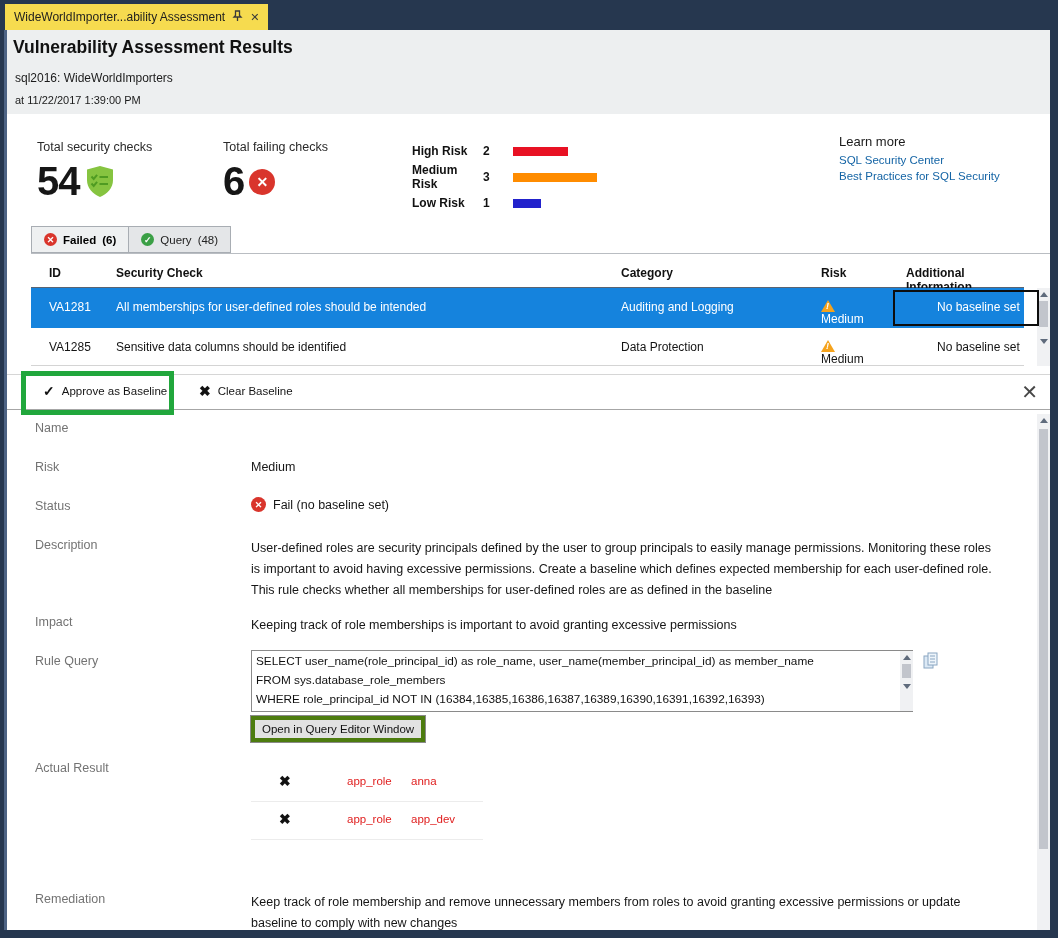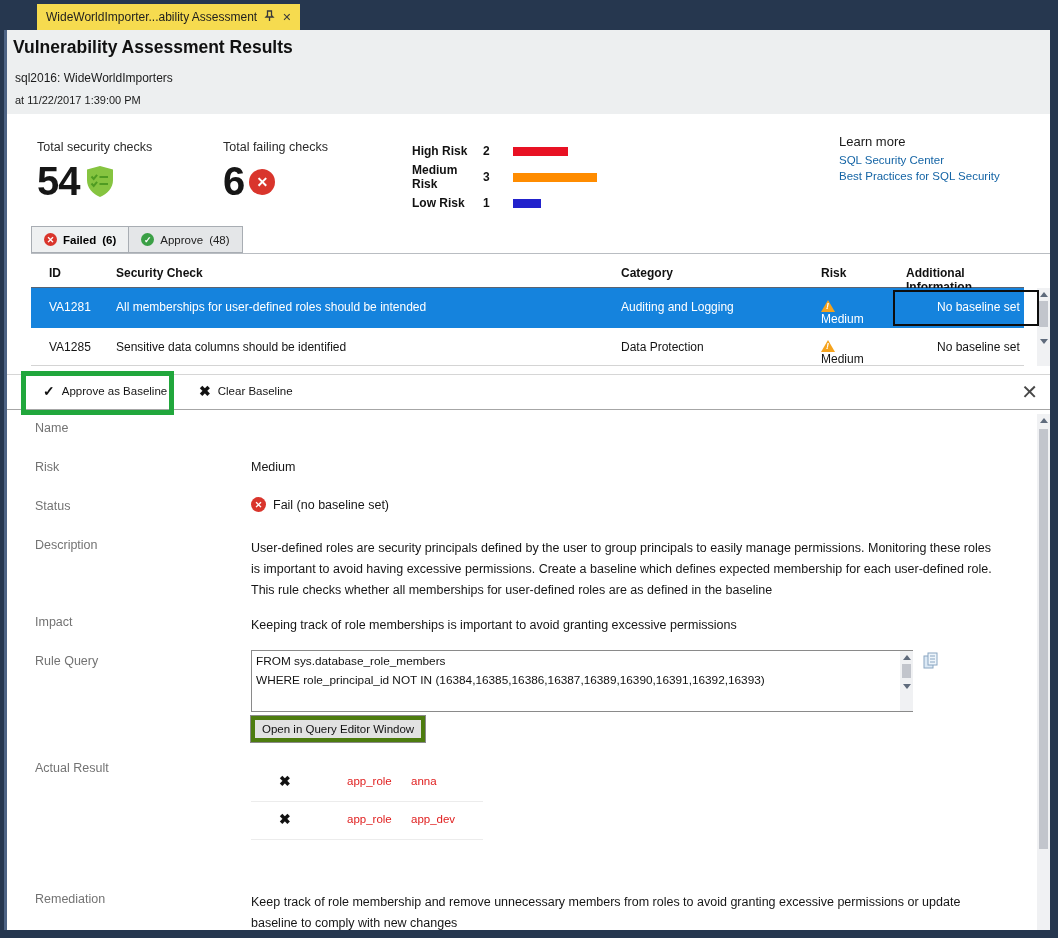--- a/index.html
+++ b/index.html
@@ -1,20 +1,20 @@
 <!DOCTYPE html>
 <html><head>
 <meta charset="utf-8">
 <style>
   * { margin:0; padding:0; box-sizing:border-box; }
   body { width:1058px; height:938px; background:#26374f; font-family:"Liberation Sans", sans-serif; position:relative; overflow:hidden; }
 
   
   .tabstrip { position:absolute; left:0; top:0; width:1058px; height:30px; background:#26374f; }
-  .doc-tab { position:absolute; left:5px; top:4px; height:26px; background:#f6db4f; display:flex; align-items:center; gap:7px; padding:0 9px; font-size:12px; color:#1e1e1e;margin-left:32px; }
+  .doc-tab { position:absolute; left:5px; top:4px; height:26px; background:#f6db4f; display:flex; align-items:center; gap:7px; padding:0 9px; font-size:12px; color:#1e1e1e; }
   .doc-tab .pin-i, .doc-tab .x-i { font-size:11px; color:#3a3a3a; cursor:pointer; }
 
   
   .edge-strip { position:absolute; left:4px; top:30px; bottom:8px; width:3px; background:#4d6384; }
   .frame { position:absolute; left:7px; top:30px; width:1043px; height:900px; background:#ffffff; overflow:hidden; }
 
   .hdr-band { position:absolute; left:0; top:0; width:100%; height:84px; background:#edeff0; }
   .hdr-title { position:absolute; left:6px; top:7px; font-size:17.5px; font-weight:700; color:#111; }
   .hdr-server { position:absolute; left:8px; top:41px; font-size:12px; color:#1b1b1b; }
   .hdr-time { position:absolute; left:8px; top:64px; font-size:11px; color:#1b1b1b; }
@@ -178,21 +178,21 @@
   </div>
 
   <div class="ftabs">
     <div class="ftab active">
       <span class="mini-circ mini-fail">✕</span>
       <span>Failed</span>
       <span>(6)</span>
     </div>
     <div class="ftab idle">
       <span class="mini-circ mini-pass">✓</span>
-      <span>Approve</span>
+      <span>Query</span>
       <span>(48)</span>
     </div>
   </div>
   <div class="tabline"></div>
 
   <div class="rt-head">
     <span class="c-id">ID</span>
     <span class="c-check">Security Check</span>
     <span class="c-cat">Category</span>
     <span class="c-risk">Risk</span>
@@ -253,20 +253,21 @@
   </div>
 
   <div class="lbl" style="top:508px">Description</div>
   <div class="val para" style="top:508px">User-defined roles are security principals defined by the user to group principals to easily manage permissions. Monitoring these roles is important to avoid having excessive permissions. Create a baseline which defines expected membership for each user-defined role. This rule checks whether all memberships for user-defined roles are as defined in the baseline</div>
 
   <div class="lbl" style="top:585px">Impact</div>
   <div class="val para" style="top:585px">Keeping track of role memberships is important to avoid granting excessive permissions</div>
 
   <div class="lbl" style="top:624px">Rule Query</div>
   <div class="qbox">
+    <div>SELECT user_name(role_principal_id) as role_name, user_name(member_principal_id) as member_name</div>
     <div>FROM sys.database_role_members</div>
     <div>WHERE role_principal_id NOT IN (16384,16385,16386,16387,16389,16390,16391,16392,16393)</div>
   </div>
   <div class="qbox-sb">
     <div class="sb-arrow sb-up"></div>
     <div class="sb-thumb"></div>
     <div class="sb-arrow sb-dn" style="margin-top:6px"></div>
   </div>
   <div class="copy-ico">
     <svg width="16" height="18" viewBox="0 0 16 18">

